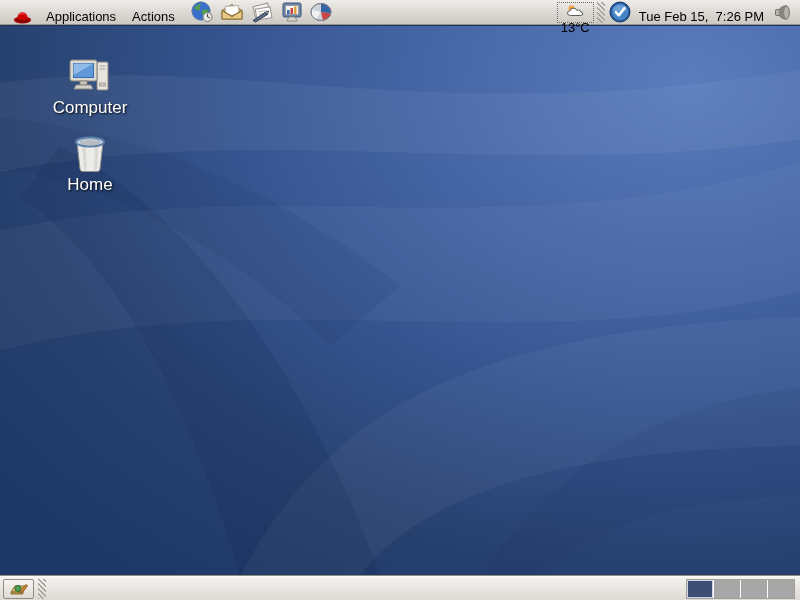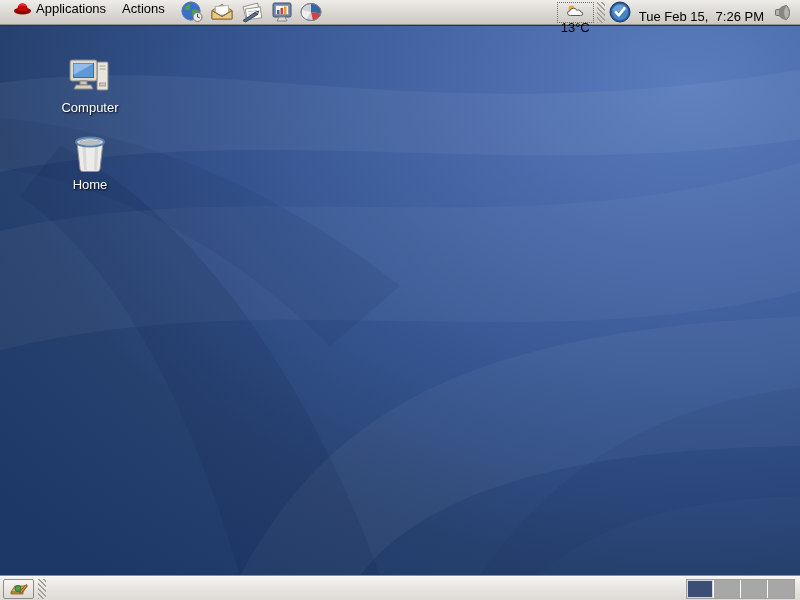--- a/index.html
+++ b/index.html
@@ -7,21 +7,21 @@
   .screen { position:relative; width:800px; height:600px; background:#1e3560; }
 
   
   .top-panel {
     position:absolute; top:0; left:0; width:800px; height:25px;
     background:linear-gradient(#efede9, #dbd8d3 55%, #ccc9c3);
     border-bottom:1px solid #94918b;
     display:flex; align-items:center; padding:0 5px; z-index:5;
   }
   .menu-item {
-    display:flex; align-items:flex-start; gap:4px; height:23px;
+    display:flex; align-items:flex-end; gap:14px; height:23px;
     padding:0 8px; font-size:13px; color:#000; cursor:default;
   }
   .launchers { display:flex; align-items:center; gap:4px; margin-left:6px; }
   .launcher { width:26px; height:23px; display:flex; align-items:center; justify-content:center; }
   .flex-spacer { flex:1; }
 
   .weather-applet {
     display:flex; align-items:center; gap:2px; font-size:13px; color:#000;
     border:1px dotted #6e6e6e; padding:1px 3px; height:21px; white-space:pre;flex-direction:column;
   }
@@ -38,21 +38,21 @@
     position:absolute; top:26px; left:0; width:800px; height:550px;
     background:
       radial-gradient(ellipse 900px 640px at 86% 10%,
         #5a7cbd 0%, #4766a6 28%, #35548f 52%, #27416f 76%, #1d3766 100%);
   }
   .swirl { position:absolute; top:0; left:0; width:800px; height:550px; pointer-events:none; }
 
   .desk-icons { position:absolute; top:31px; left:50px; display:flex; flex-direction:column; gap:19px; }
   .desk-item { width:80px; display:flex; flex-direction:column; align-items:center; gap:3px; cursor:default; }
   .desk-label {
-    color:#fff; font-size:13px; line-height:15px; text-align:left;
+    color:#fff; font-size:17px; line-height:15px; text-align:left;
     text-shadow:1px 1px 2px rgba(0,0,0,.95);
   }
 
   
   .bottom-panel {
     position:absolute; left:0; bottom:0; width:800px; height:24px;
     background:linear-gradient(#f5f3f0, #e6e3de 60%, #dedbd6);
     border-top:1px solid #fbfbfa;
     box-shadow:0 -1px 0 #8e8b85;
     display:flex; align-items:center; padding:0 3px; z-index:5;

